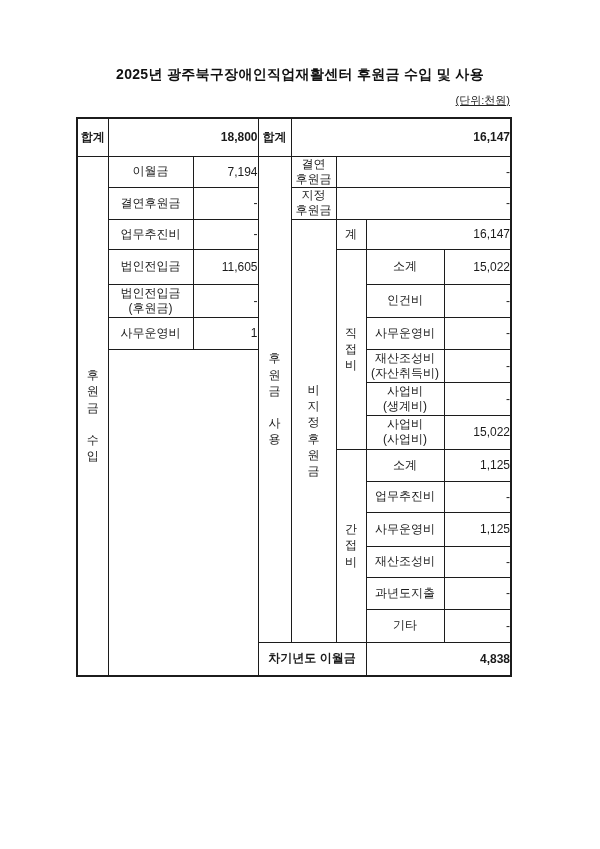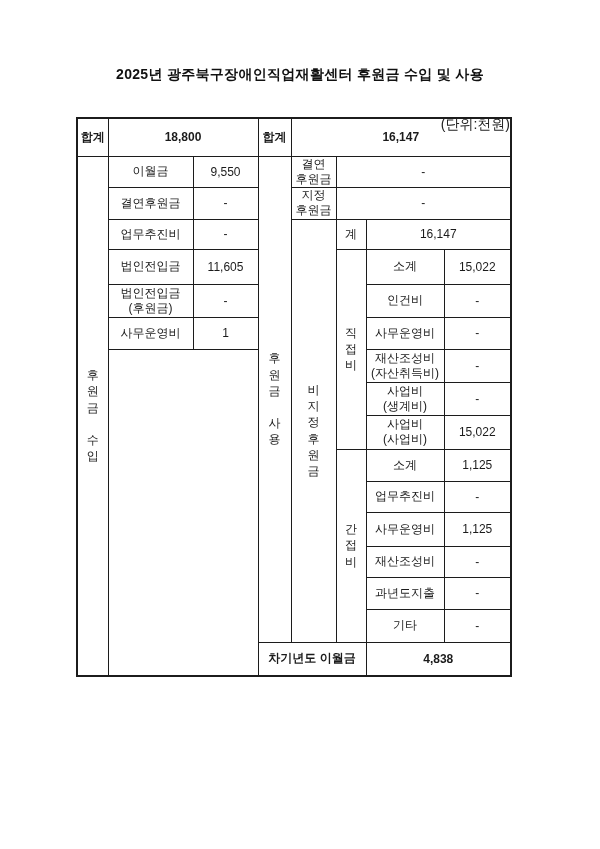--- a/index.html
+++ b/index.html
@@ -19,44 +19,45 @@
     left: 0;
     width: 600px;
     text-align: center;
     font-size: 14px;
     font-weight: 700;
     letter-spacing: 0.3px;
     color: #111;
   }
   .unit-note {
     position: absolute;
-    top: 116px;
+    top: 93px;
     right: 90px;
-    font-size: 14px;
+    font-size: 11px;
     color: #222;
+    text-decoration: underline;
   }
   table.fund {
     position: absolute;
     left: 76px;
     top: 117px;
     width: 434px;
     border-collapse: collapse;
     table-layout: fixed;
     border: 2px solid #1c1c1c;
   }
   table.fund td {
     border: 1.5px solid #1c1c1c;
     font-size: 12px;
     color: #1b1b1b;
     vertical-align: middle;
     padding: 0;
     overflow: hidden;
   }
   td.c  { text-align: center; white-space: pre-line; line-height: 1.25; }
-  td.v  { text-align: center; padding-right: 9px; }
+  td.v  { text-align: right; padding-right: 9px; }
   td.hdr { font-weight: 700; font-size: 13px; }
   td.vert {
     text-align: center;
     white-space: pre-line;
     line-height: 1.35;
     font-size: 12.5px;
     vertical-align: middle;
   }
   td.small { font-size: 11.5px; }
   td.bold { font-weight: 700; font-size: 12.5px; margin-top: 40px; }
@@ -90,21 +91,21 @@
     </tr>
 
     <tr style="height:28px">
       <td class="vert" rowspan="16">후
 원
 금
 
 수
 입</td>
       <td class="c">이월금</td>
-      <td class="v">9,550</td>
+      <td class="v">7,194</td>
       <td class="vert" rowspan="15">후
 원
 금
 
 사
 용</td>
       <td class="c small">결연
 후원금</td>
       <td class="v" colspan="3">-</td>
     </tr>

